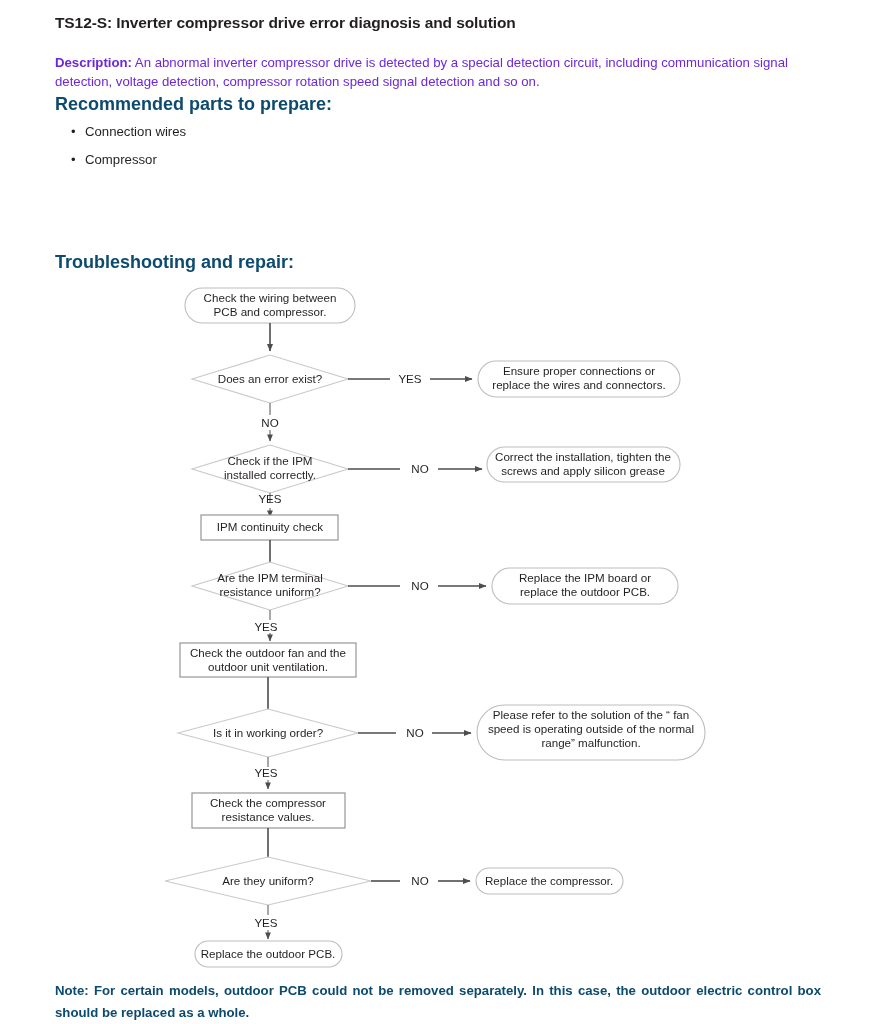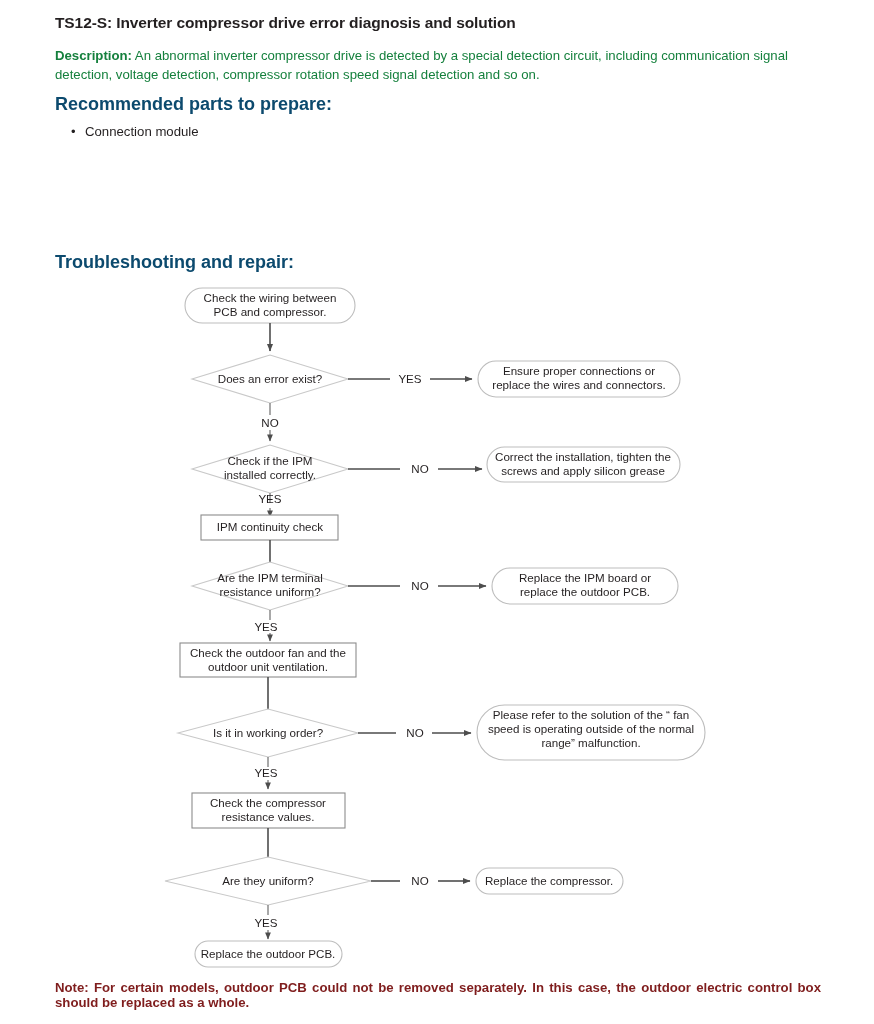--- a/index.html
+++ b/index.html
@@ -27,25 +27,25 @@
     top: 14px;
     font-size: 15.5px;
     font-weight: bold;
     letter-spacing: -0.1px;
     color: #231f20;
     white-space: nowrap;
   }
   .desc {
     position: absolute;
     left: 55px;
-    top: 47px;
+    top: 54px;
     width: 765px;
     font-size: 13.2px;
     line-height: 18.5px;
-    color: #15803d;
+    color: #6d28d9;
   }
   .desc b { font-weight: bold; }
   .subhead {
     position: absolute;
     left: 55px;
     font-size: 18px;
     font-weight: bold;
     color: #0c4a6e;
     white-space: nowrap;
   }
@@ -76,23 +76,23 @@
     font-size: 13px;
     color: #231f20;
   }
   .note {
     position: absolute;
     left: 55px;
     top: 980px;
     width: 766px;
     font-size: 13.2px;
     font-weight: bold;
-    line-height: 15px;
+    line-height: 22px;
     text-align: justify;
-    color: #7f1d1d;
+    color: #0c4a6e;
   }
   #flow {
     position: absolute;
     left: 0;
     top: 275px;
     width: 874px;
     height: 700px;
   }
   .flow-text {
     font-family: "Liberation Sans", sans-serif;
@@ -137,21 +137,22 @@
 
   <div class="doc-title">TS12-S:  Inverter compressor drive error diagnosis and solution</div>
 
   <div class="desc">
     <b>Description:</b><span> An abnormal inverter compressor drive is detected by a special detection circuit, including communication signal detection, voltage detection, compressor rotation speed signal detection and so on.</span>
   </div>
 
   <div class="subhead" id="parts-heading">Recommended parts to prepare:</div>
 
   <ul class="parts-list">
-    <li>Connection module</li>
+    <li>Connection wires</li>
+    <li>Compressor</li>
   </ul>
 
   <div class="subhead" id="repair-heading">Troubleshooting and repair:</div>
 
   <svg id="flow" viewBox="0 0 874 700">
     <defs>
       <marker id="arrow" markerWidth="9" markerHeight="9" refX="7.5" refY="3.2" orient="auto" markerUnits="userSpaceOnUse">
         <path d="M0,0 L8,3.2 L0,6.4 z" fill="#4d4d4d"></path>
       </marker>
       <marker id="arrowsm" markerWidth="8" markerHeight="8" refX="6.6" refY="2.9" orient="auto" markerUnits="userSpaceOnUse">

